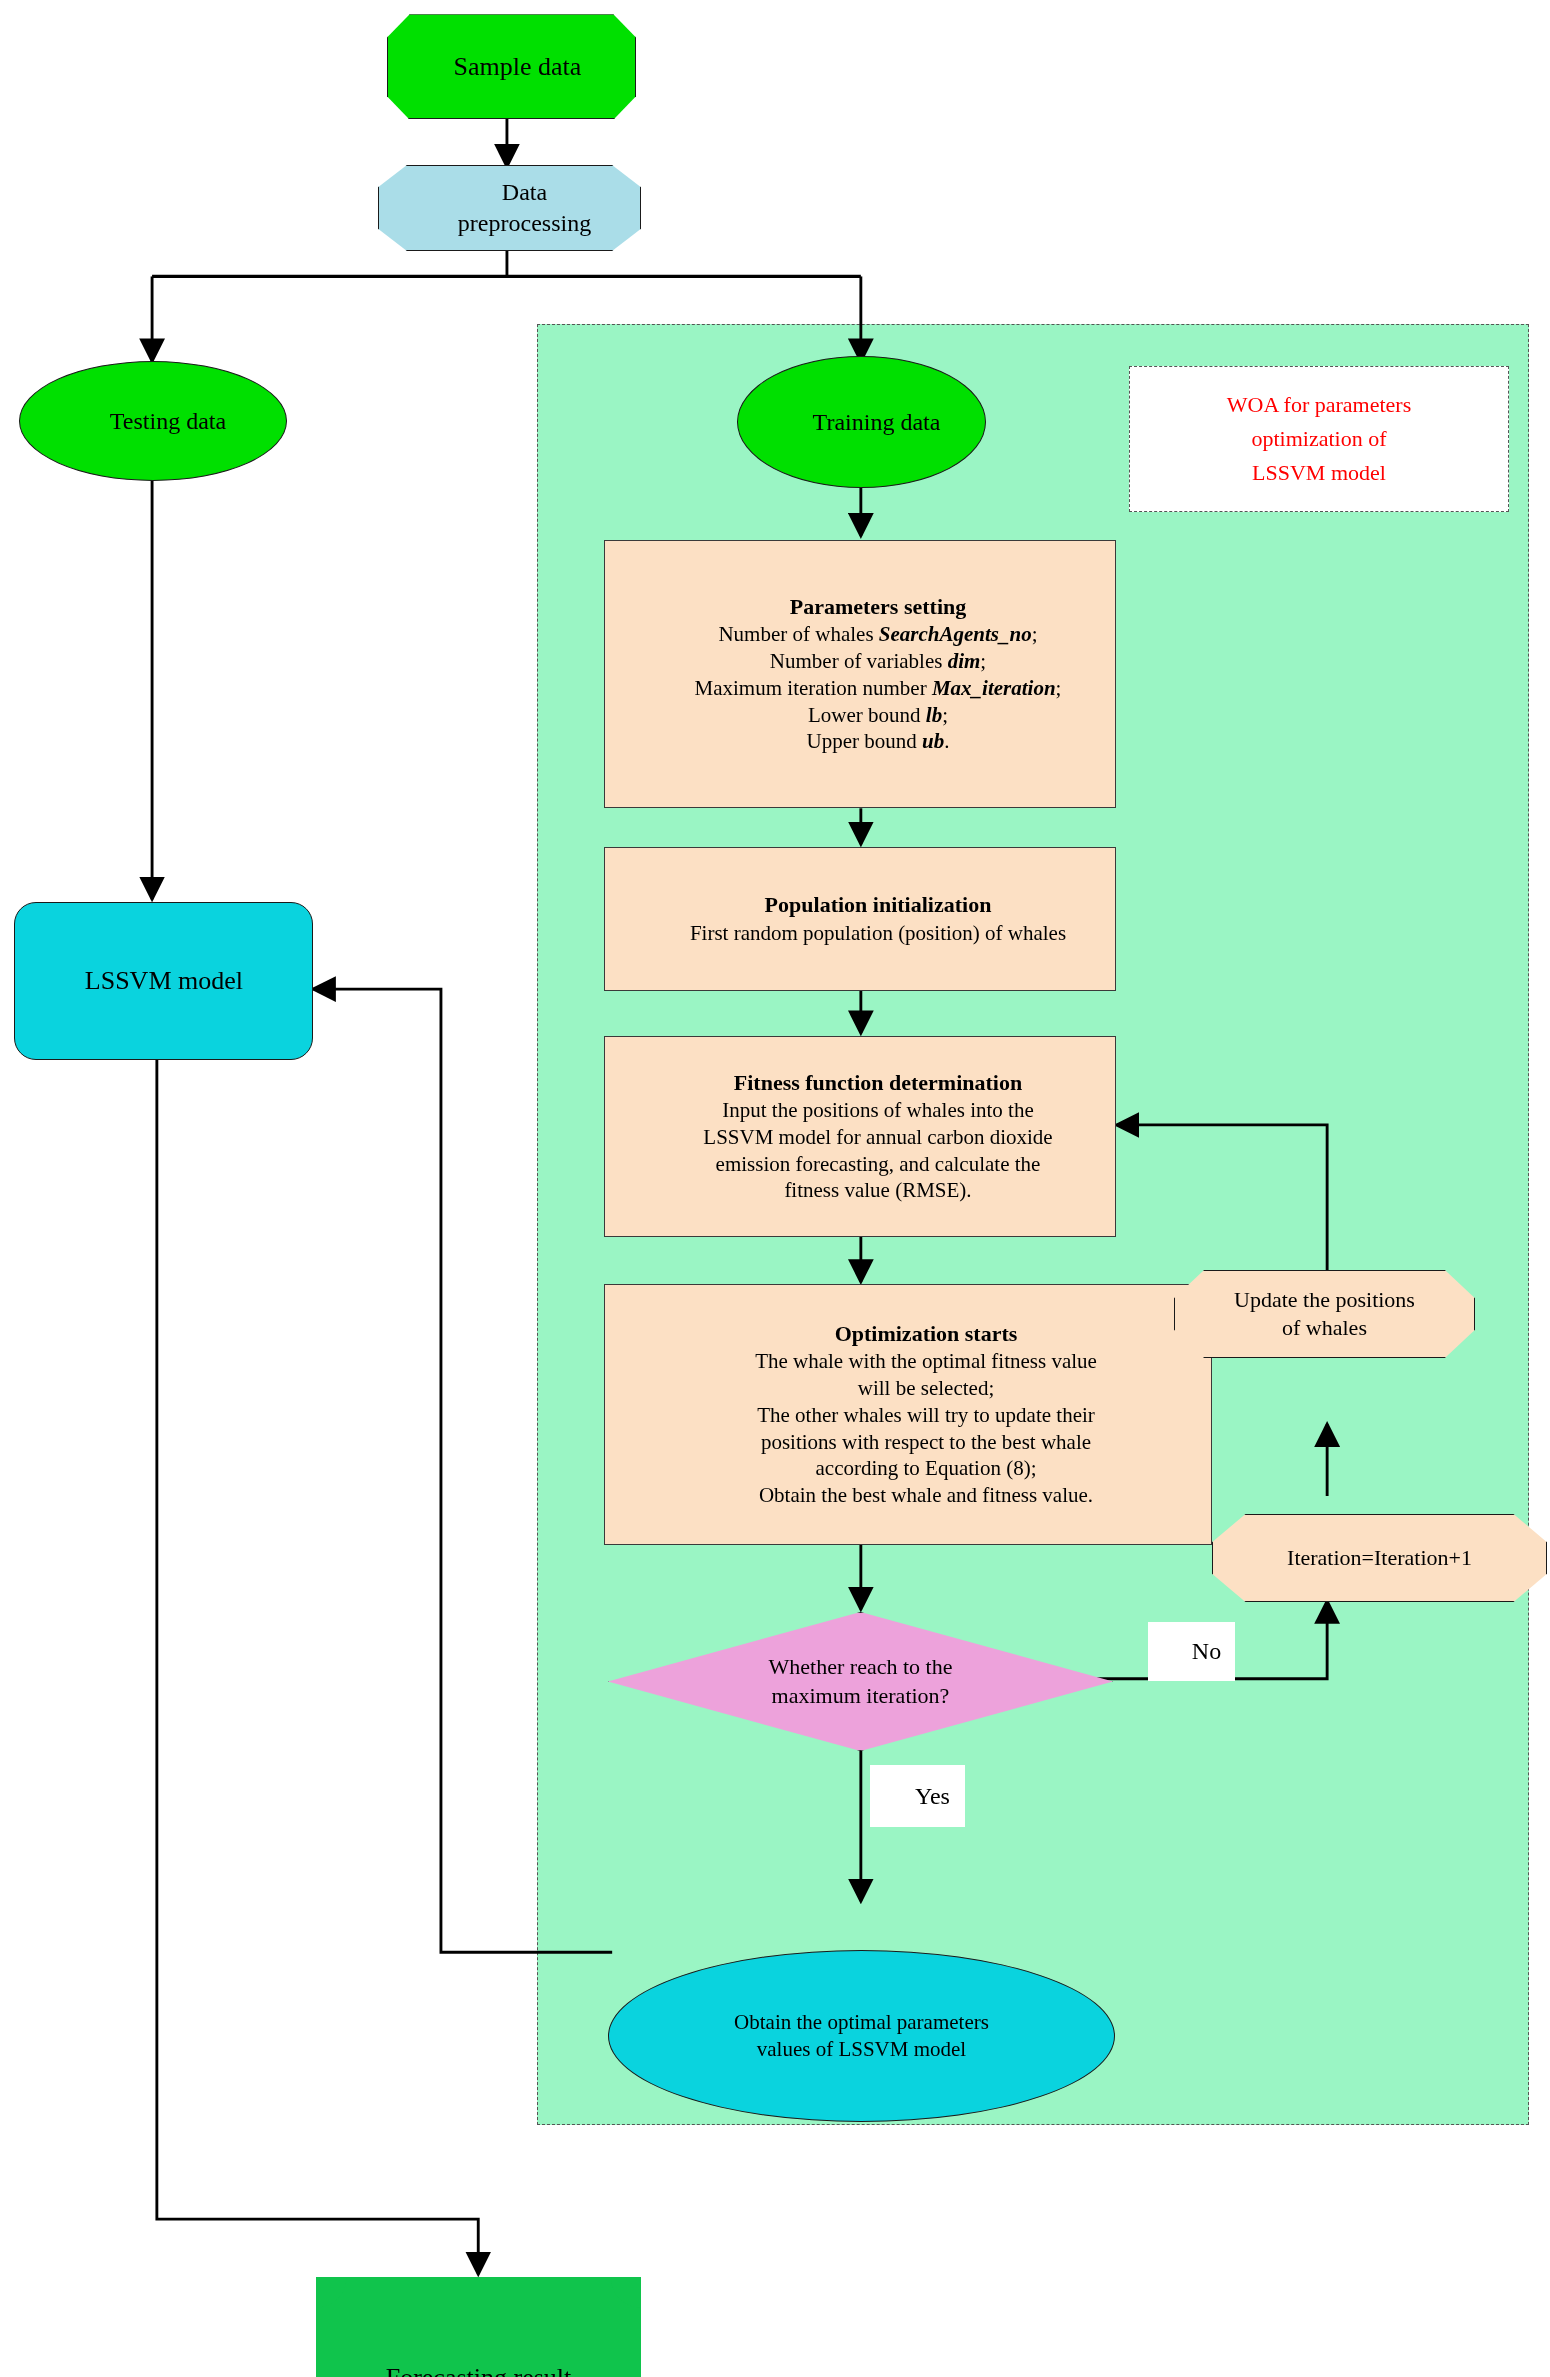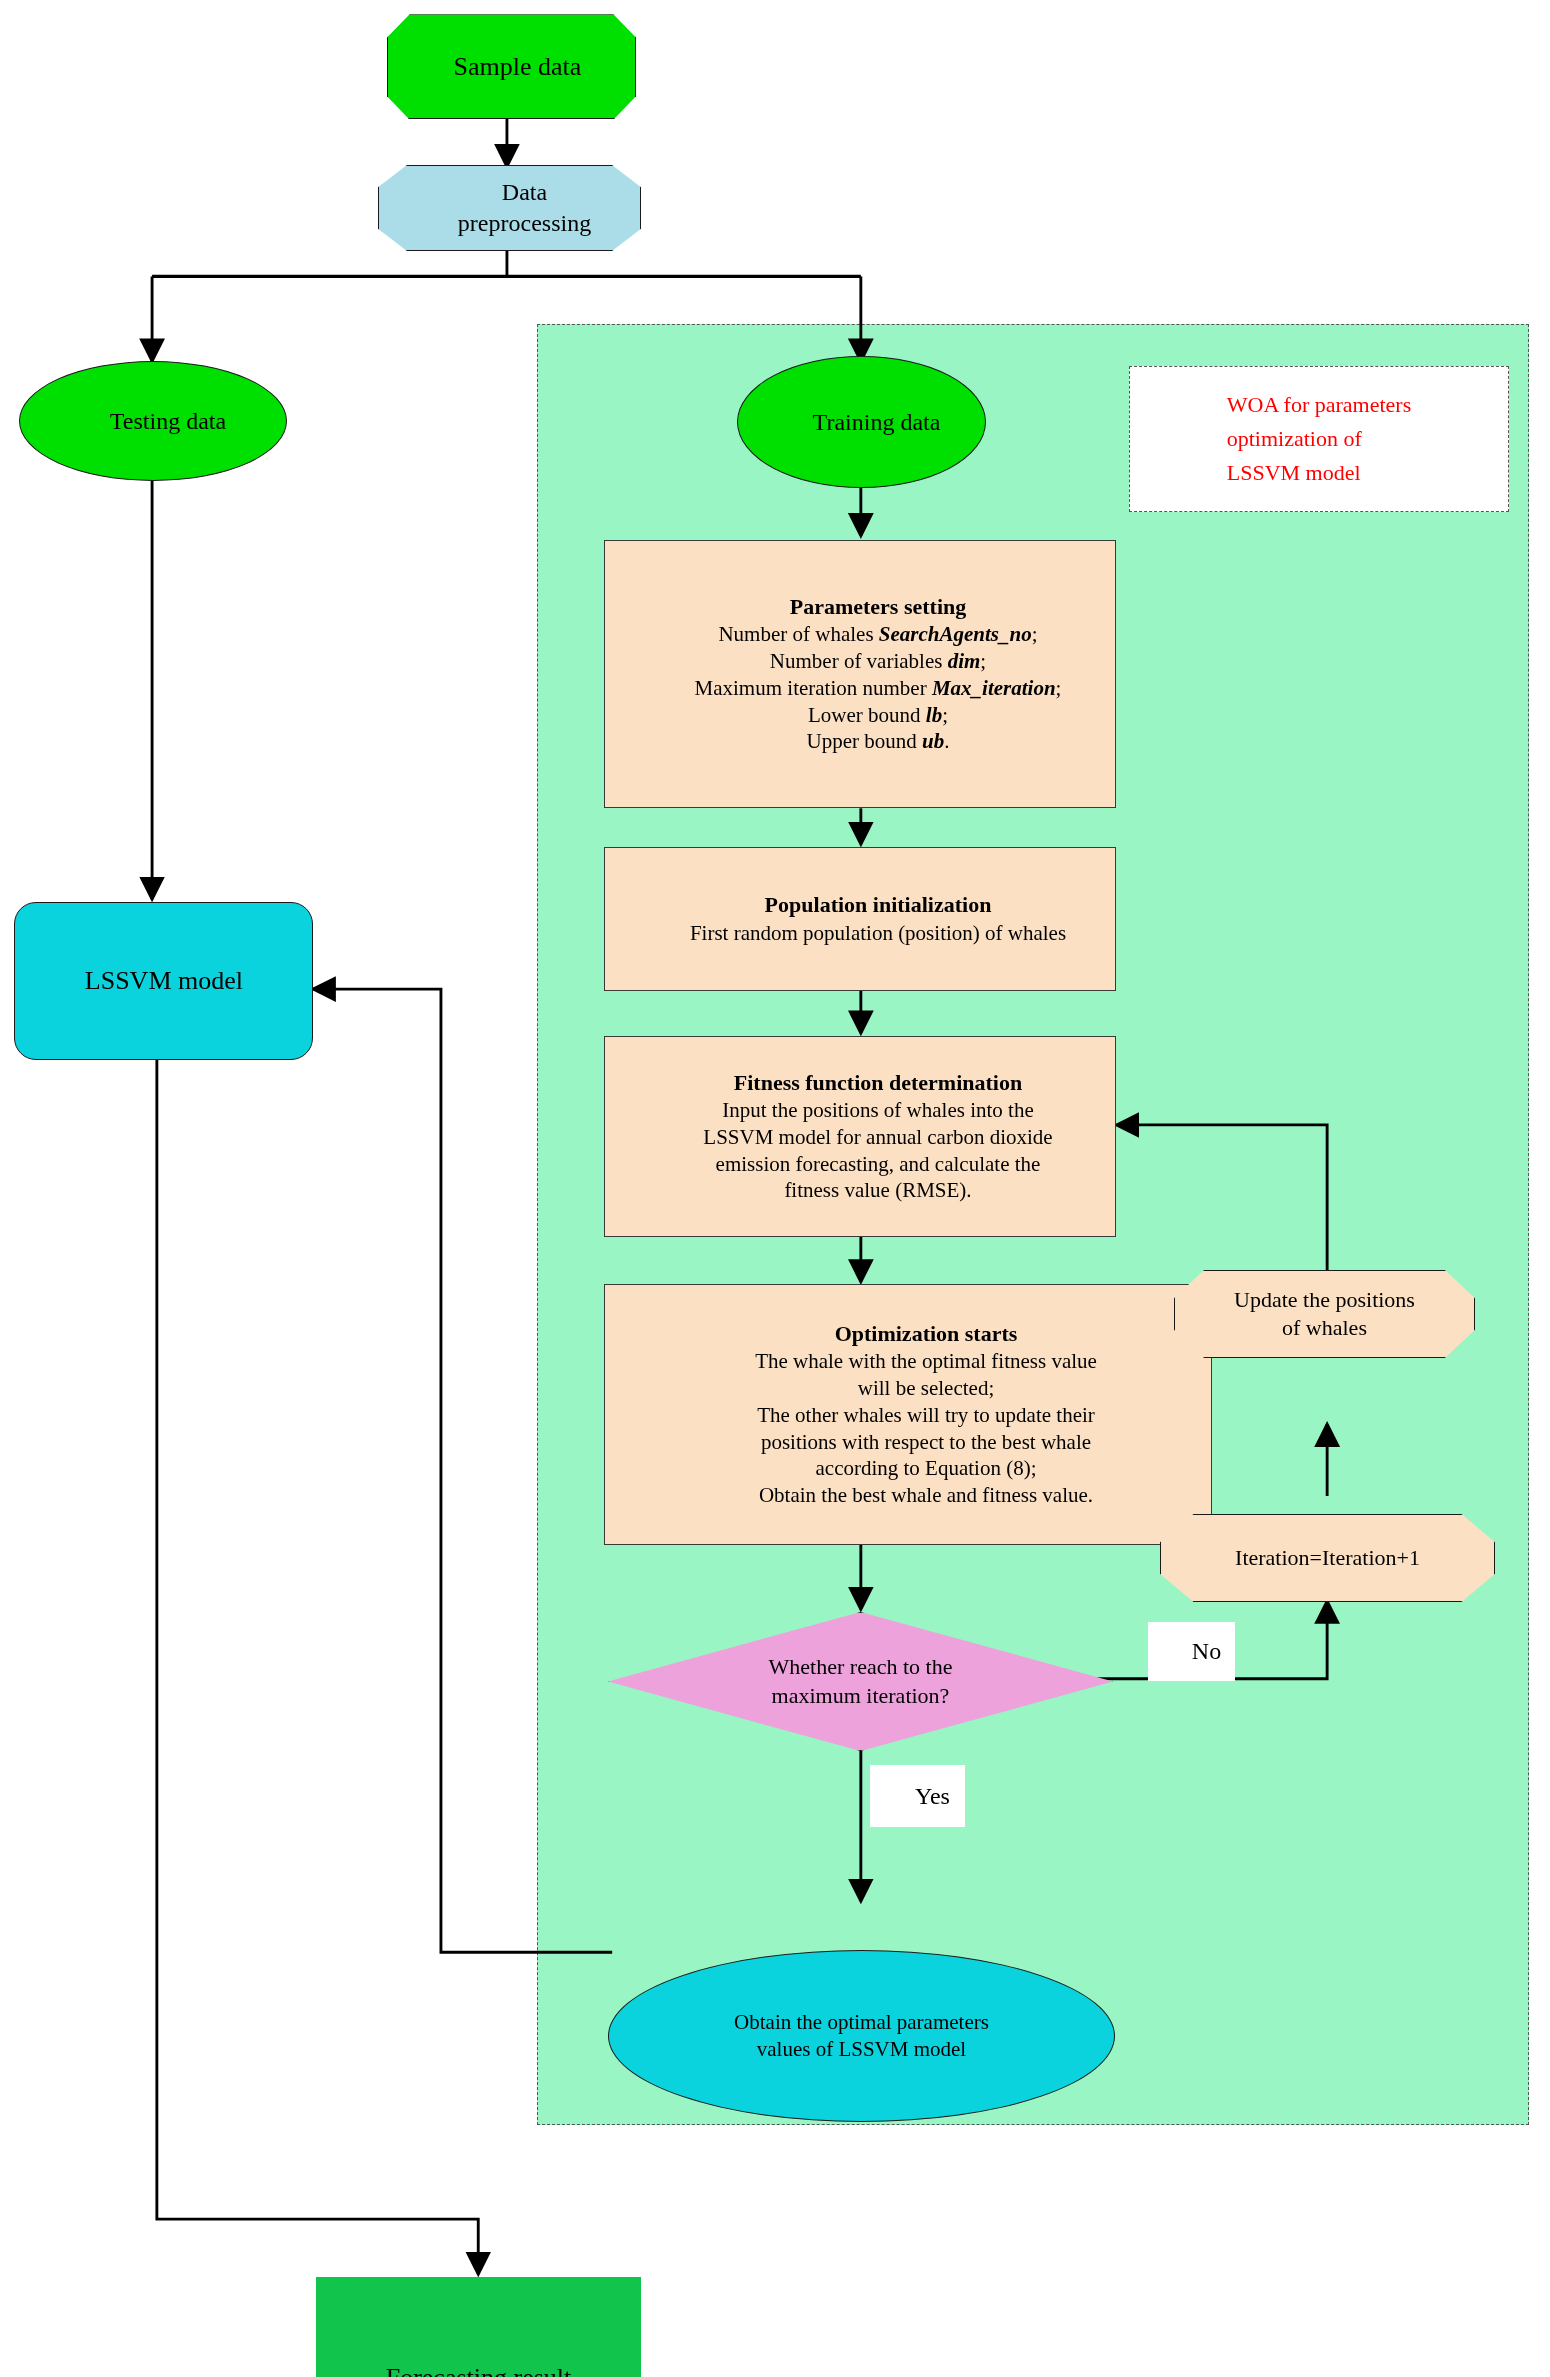--- a/index.html
+++ b/index.html
@@ -30,21 +30,21 @@
         radial-gradient(circle 30px at 100% 0,transparent 29px,#000 30px) top right/50% 50% no-repeat,
         radial-gradient(circle 30px at 0 100%,transparent 29px,#000 30px) bottom left/50% 50% no-repeat,
         radial-gradient(circle 30px at 100% 100%,transparent 29px,#000 30px) bottom right/50% 50% no-repeat;
       mask:radial-gradient(circle 30px at 0 0,transparent 29px,#000 30px) top left/50% 50% no-repeat,
         radial-gradient(circle 30px at 100% 0,transparent 29px,#000 30px) top right/50% 50% no-repeat,
         radial-gradient(circle 30px at 0 100%,transparent 29px,#000 30px) bottom left/50% 50% no-repeat,
         radial-gradient(circle 30px at 100% 100%,transparent 29px,#000 30px) bottom right/50% 50% no-repeat;}
 
   .group-box{position:absolute;background:#9af5c4;border:1.4px dashed #555;}
   .legend-box{position:absolute;background:#ffffff;border:1.4px dashed #555;
-      display:flex;align-items:center;justify-content:center;text-align:left;
+      display:flex;align-items:center;justify-content:center;text-align:center;
       color:#ff0000;line-height:1.55;}
 
   .edge-label{position:absolute;background:#ffffff;display:flex;align-items:center;
       justify-content:center;color:#000;}
 
   .t-54{font-size:26px;}
   .t-50{font-size:24px;padding-left:30px;}
   .t-46{font-size:22px;}
   .t-44{font-size:21px;}
   .hd{font-weight:bold;}
@@ -182,21 +182,21 @@
     </div>
   </div>
 
   <div class="node oct-peach t-46" style="left:1174px;top:1270px;width:301px;height:88px;">
     <div class="inner">
       <span class="ln">Update the positions</span>
       <span class="ln">of whales</span>
     </div>
   </div>
 
-  <div class="node oct-peach t-46" style="left:1160px;top:1514px;width:335px;height:88px;">
+  <div class="node oct-peach t-46" style="left:1212px;top:1514px;width:335px;height:88px;">
     <div class="inner">Iteration=Iteration+1</div>
   </div>
 
   <div class="node ellipse-cyan t-44" style="left:608px;top:1950px;width:507px;height:172px;">
     <div class="inner">
       <span class="ln">Obtain the optimal parameters</span>
       <span class="ln">values of LSSVM model</span>
     </div>
   </div>
 

